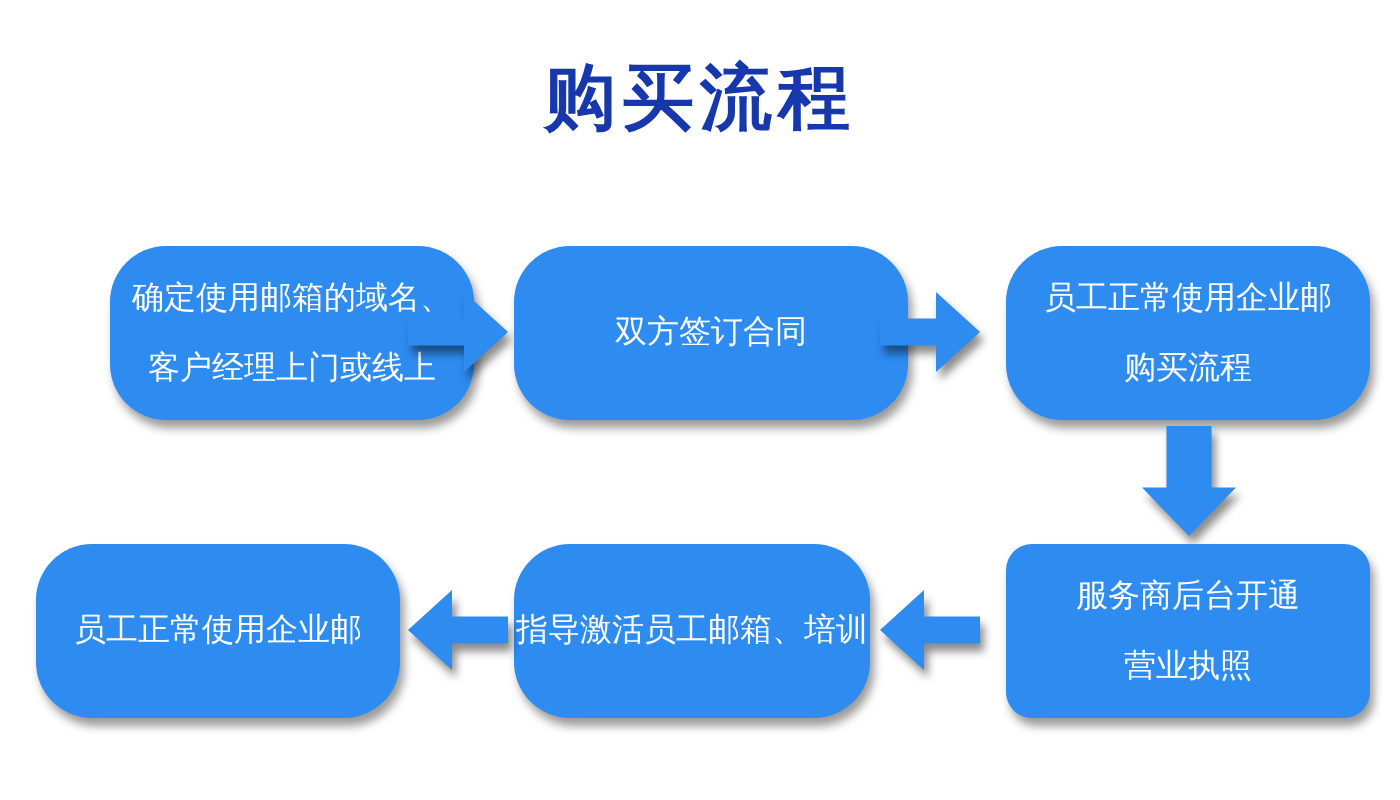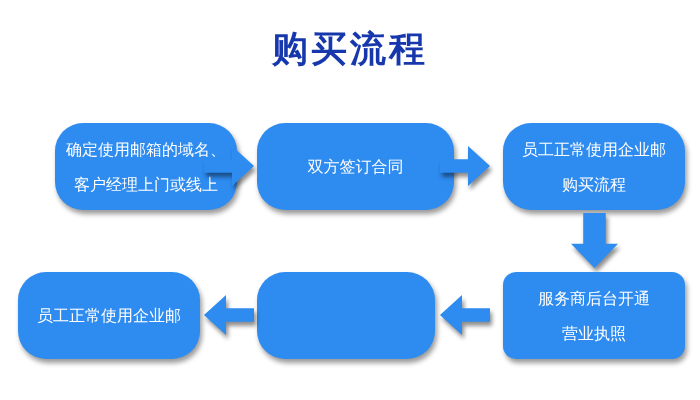--- a/index.html
+++ b/index.html
@@ -104,20 +104,21 @@
   <div class="box box4">
     <span class="line">服务商后台开通</span>
     <span class="line">营业执照</span>
   </div>
 
   <div class="arrow-wrap a4">
     <div class="arrow left"></div>
   </div>
 
   <div class="box box5">
+    <span class="line">指导激活员工邮箱、培训</span>
   </div>
 
   <div class="arrow-wrap a5">
     <div class="arrow left"></div>
   </div>
 
   <div class="box box6">
     <span class="line">员工正常使用企业邮</span>
   </div>
 

